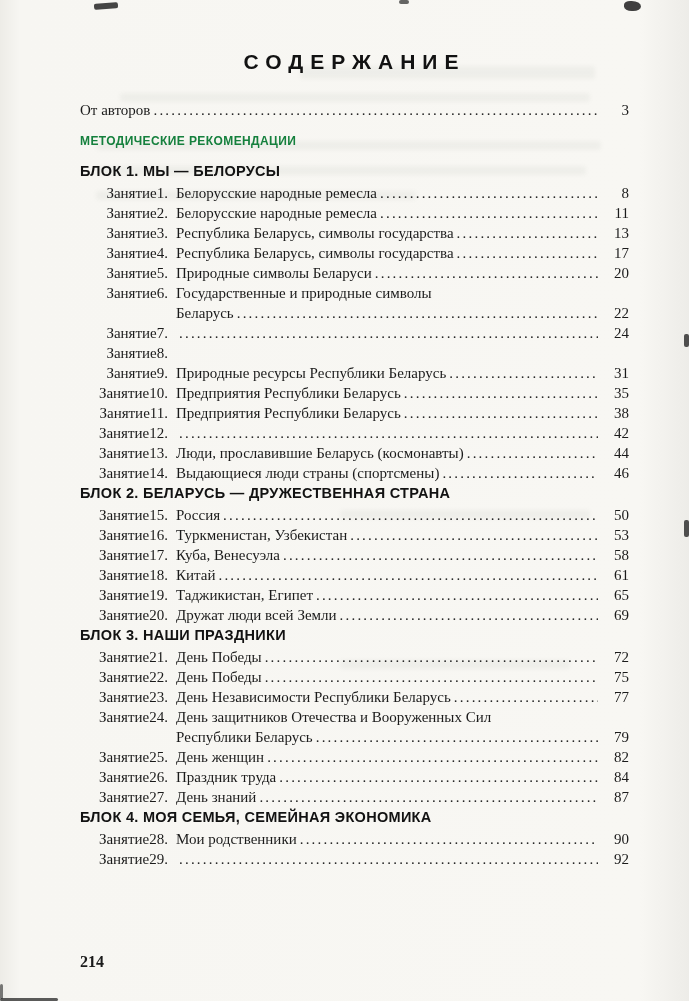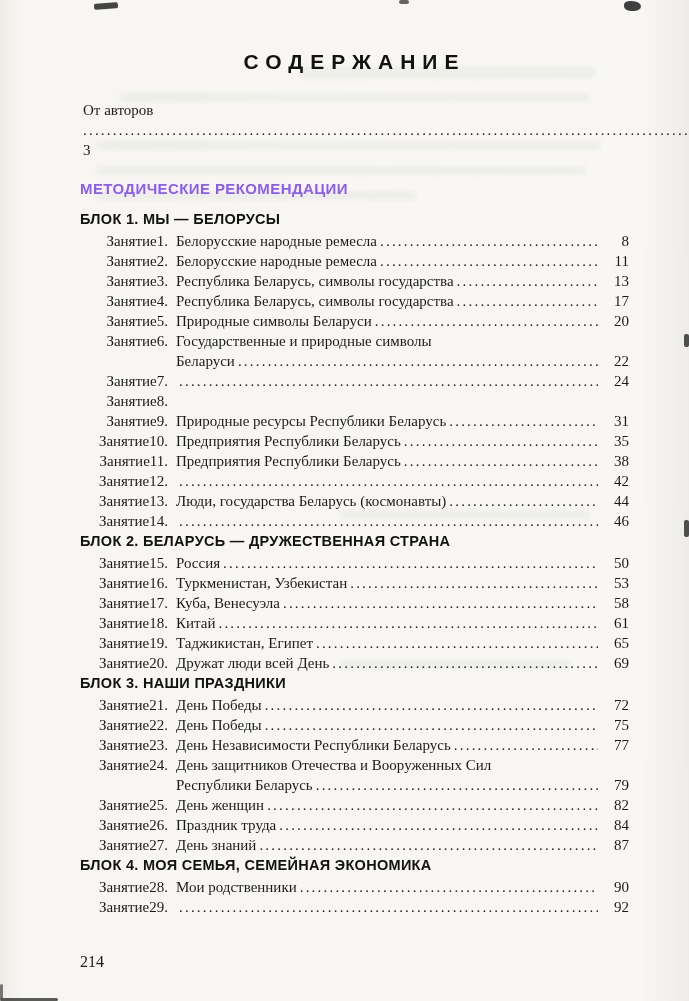--- a/index.html
+++ b/index.html
@@ -18,30 +18,30 @@
   .title {
     font-family: "Liberation Sans", sans-serif;
     font-weight: 700;
     font-size: 21px;
     letter-spacing: 7px;
     text-align: center;
     color: #121212;
     margin: 0 0 26px 0;
   }
 
-  .front-row { display: flex; align-items: baseline; font-size: 15px; line-height: 20px; margin-bottom: 11px; flex-direction: column; }
+  .front-row { display: flex; align-items: baseline; font-size: 15px; line-height: 20px; margin-bottom: 11px; }
 
   .method {
     font-family: "Liberation Sans", sans-serif;
-    font-size: 15px;
+    font-size: 12px;
     font-weight: 700;
     letter-spacing: 0.4px;
     line-height: 20px;
     margin: 0 0 10px 0;
-    color: #8b5cf6;
+    color: #15803d;
   }
 
   .block { }
   .block-title {
     font-family: "Liberation Sans", sans-serif;
     font-size: 14.5px;
     font-weight: 700;
     letter-spacing: 0.3px;
     line-height: 20px;
     margin: 0 0 2px 0;
@@ -56,21 +56,21 @@
   .e-last { display: flex; align-items: flex-start; font-family: Liberation Serif, serif; }
   .e-text { white-space: nowrap; }
 
   .dots { flex: 1; min-width: 12px; overflow: hidden; white-space: nowrap; margin: 0 3px; color: #242424; }
   .dots::after {
     content: "..........................................................................................................................................";
     letter-spacing: 2.2px;
   }
   .e-page { flex: 0 0 28px; text-align: right; }
 
-  .footer { position: absolute; left: 80px; bottom: 30px; font-size: 16px; color: #1b1b1b; }
+  .footer { position: absolute; left: 80px; bottom: 30px; font-size: 16px; color: #1b1b1b; font-weight: bold; }
 
   
   .artifact { position: absolute; background: #262626; z-index: 3; border-radius: 2px; }
   .a1 { left: 94px;  top: 3px;  width: 24px; height: 6px;  transform: rotate(-4deg); opacity: .85; }
   .a2 { left: 399px; top: 0;    width: 10px; height: 4px;  opacity: .7; }
   .a3 { left: 624px; top: 1px;  width: 17px; height: 10px; border-radius: 40% 60% 50% 50%; opacity: .88; }
   .a4 { left: 684px; top: 334px; width: 5px; height: 13px; opacity: .8; }
   .a5 { left: 684px; top: 520px; width: 5px; height: 17px; opacity: .8; }
   .a6 { left: 0; bottom: 0; width: 58px; height: 3px; opacity: .75; }
   .a7 { left: 0; bottom: 2px; width: 3px; height: 15px; opacity: .6; }
@@ -176,21 +176,21 @@
           </span>
         </div>
         <div class="entry">
           <span class="e-label">
             <span class="e-word">Занятие</span>
             <span class="e-num">6.</span>
           </span>
           <span class="e-body">
             <span class="e-line">Государственные и природные символы</span>
             <span class="e-last">
-              <span class="e-text">Беларуси</span>
+              <span class="e-text">Беларусь</span>
               <span class="dots"></span>
               <span class="e-page">22</span>
             </span>
           </span>
         </div>
         <div class="entry">
           <span class="e-label">
             <span class="e-word">Занятие</span>
             <span class="e-num">7.</span>
           </span>
@@ -258,33 +258,34 @@
             </span>
           </span>
         </div>
         <div class="entry">
           <span class="e-label">
             <span class="e-word">Занятие</span>
             <span class="e-num">13.</span>
           </span>
           <span class="e-body">
             <span class="e-last">
-              <span class="e-text">Люди, государства Беларусь (космонавты)</span>
+              <span class="e-text">Люди, прославившие Беларусь (космонавты)</span>
               <span class="dots"></span>
               <span class="e-page">44</span>
             </span>
           </span>
         </div>
         <div class="entry">
           <span class="e-label">
             <span class="e-word">Занятие</span>
             <span class="e-num">14.</span>
           </span>
           <span class="e-body">
             <span class="e-last">
+              <span class="e-text">Выдающиеся люди страны (спортсмены)</span>
               <span class="dots"></span>
               <span class="e-page">46</span>
             </span>
           </span>
         </div>
       </section>
       <section class="block">
         <h2 class="block-title">БЛОК 2. БЕЛАРУСЬ — ДРУЖЕСТВЕННАЯ СТРАНА</h2>
         <div class="entry">
           <span class="e-label">
@@ -351,21 +352,21 @@
             </span>
           </span>
         </div>
         <div class="entry">
           <span class="e-label">
             <span class="e-word">Занятие</span>
             <span class="e-num">20.</span>
           </span>
           <span class="e-body">
             <span class="e-last">
-              <span class="e-text">Дружат люди всей День</span>
+              <span class="e-text">Дружат люди всей Земли</span>
               <span class="dots"></span>
               <span class="e-page">69</span>
             </span>
           </span>
         </div>
       </section>
       <section class="block">
         <h2 class="block-title">БЛОК 3. НАШИ ПРАЗДНИКИ</h2>
         <div class="entry">
           <span class="e-label">

